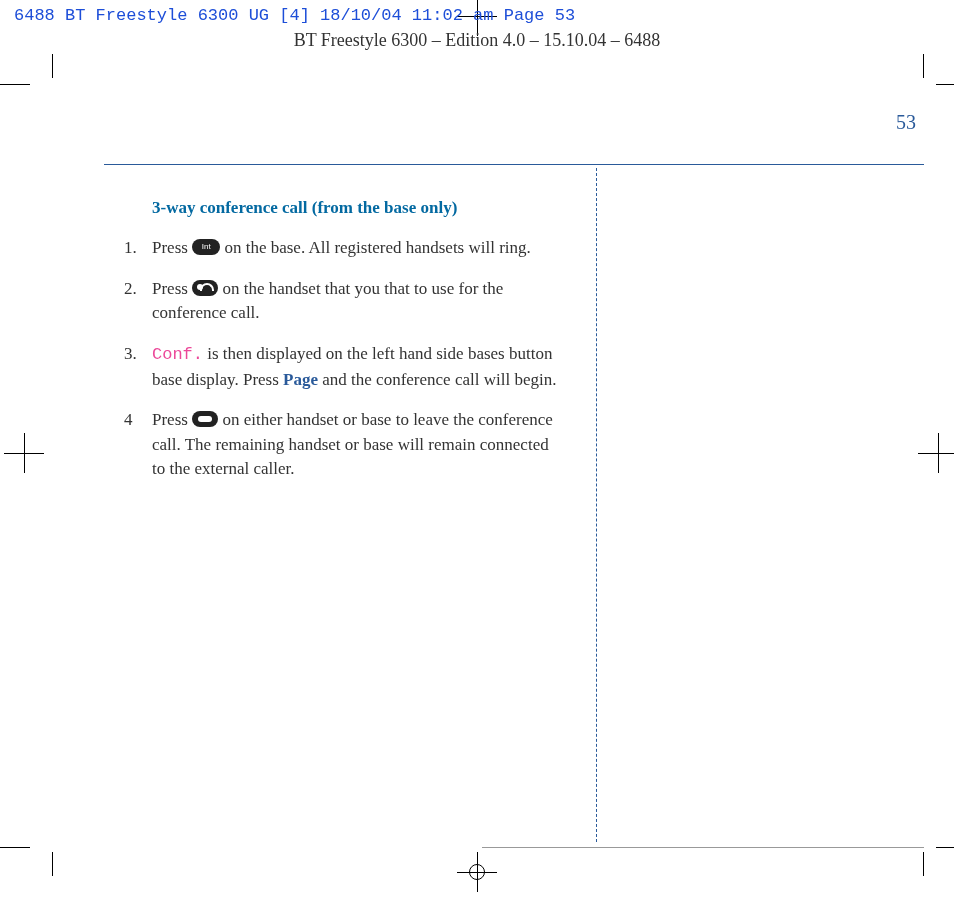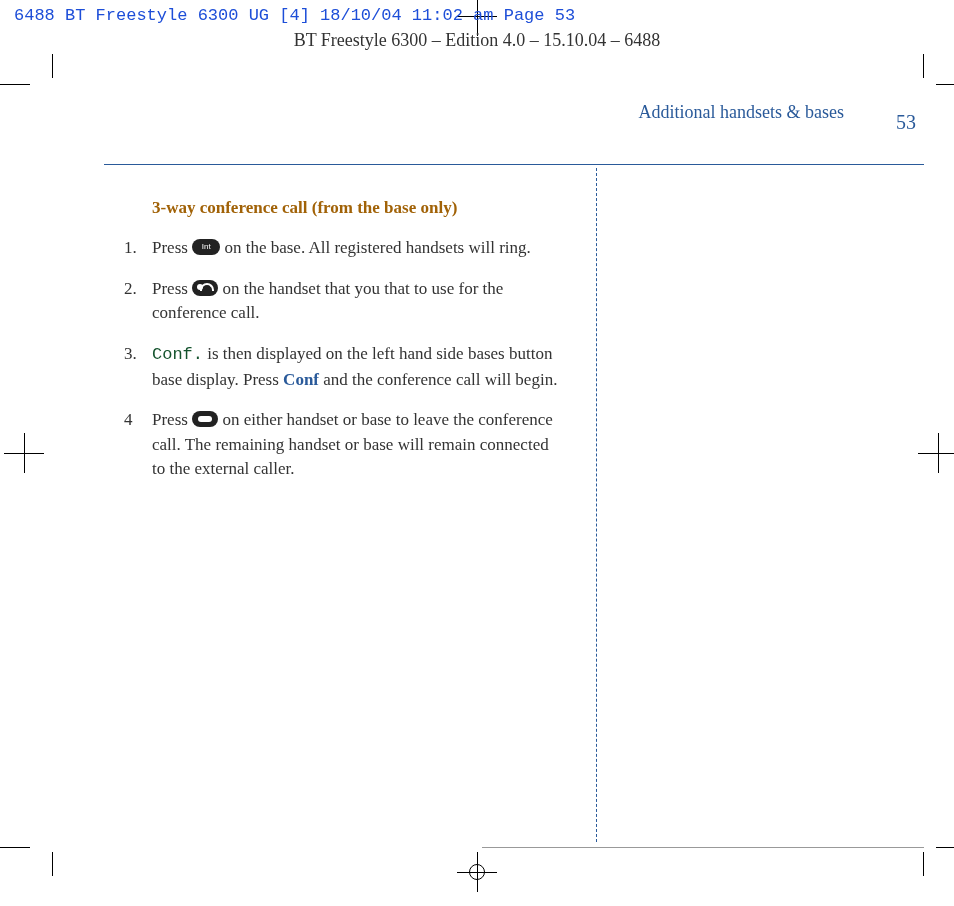--- a/index.html
+++ b/index.html
@@ -8,25 +8,25 @@
   .edition-line { position: absolute; top: 30px; left: 0; width: 100%; text-align: center; font-size: 18px; color: #333; font-family: Georgia, serif; }
   .page-frame { position: absolute; top: 84px; left: 52px; right: 30px; bottom: 58px; }
   .header-row { position: relative; height: 58px; }
   .header-section { position: absolute; right: 80px; top: 18px; color: #2a5a9a; font-size: 18px; }
   .header-page { position: absolute; right: 8px; top: 8px; color: #2a5a9a; font-size: 20px; margin-top: 19px; }
   .hr-top { position: absolute; top: 80px; left: 52px; right: 0; height: 0; border-top: 1.5px solid #2a5a9a; }
   .hr-bottom { position: absolute; bottom: 0; right: 0; left: 430px; height: 0; border-top: 1px solid #999; }
   .content-cols { position: absolute; top: 84px; left: 36px; right: 0; bottom: 6px; }
   .col-left { position: absolute; top: 0; left: 36px; width: 440px; padding-top: 30px; }
   .col-divider { position: absolute; top: 0; left: 508px; width: 0; height: 100%; border-left: 1px dashed #2a5a9a; }
-  .heading { font-weight: bold; color: #a16207; font-size: 17px; margin-left: 28px; margin-bottom: 18px; }
+  .heading { font-weight: bold; color: #0369a1; font-size: 17px; margin-left: 28px; margin-bottom: 18px; }
   .step { font-size: 17px; color: #333; line-height: 1.45; margin-bottom: 16px; display: flex; }
   .stepnum { width: 28px; flex-shrink: 0; }
   .steptext { flex: 1; }
-  .mono { font-family: 'Courier New', monospace; color: #14532d; }
+  .mono { font-family: 'Courier New', monospace; color: #ec4899; }
   .blue-bold { color: #2a5a9a; font-weight: bold; }
   .icon-pill { display: inline-block; width: 28px; height: 16px; background: #222; border-radius: 8px; vertical-align: -2px; position: relative; }
   .icon-pill::after { content: "Int"; position: absolute; left: 50%; top: 50%; transform: translate(-50%, -52%); font-size: 8px; color: #fff; font-family: sans-serif; }
   .icon-int { display: inline-block; width: 26px; height: 16px; background: #222; border-radius: 8px; vertical-align: -2px; position: relative; }
   .icon-int::after { content: ""; position: absolute; left: 5px; top: 4px; width: 6px; height: 6px; border-radius: 50%; background: #fff; }
   .icon-int::before { content: ""; position: absolute; right: 4px; top: 3px; width: 10px; height: 6px; border: 2px solid #fff; border-bottom: none; border-radius: 10px 10px 0 0; }
   .icon-end { display: inline-block; width: 26px; height: 16px; background: #222; border-radius: 8px; vertical-align: -2px; position: relative; }
   .icon-end::after { content: ""; position: absolute; left: 6px; top: 5px; width: 14px; height: 6px; border-radius: 3px; background: #fff; }
 
   
@@ -72,21 +72,20 @@
 <div class="reg reg-right side">
     <div class="h"></div>
     <div class="v"></div>
   </div>
 
 <div class="crop-info">6488 BT Freestyle 6300 UG [4]  18/10/04  11:02 am  Page 53</div>
 <div class="edition-line">BT Freestyle 6300 – Edition 4.0 – 15.10.04 – 6488</div>
 
 <div class="page-frame">
   <div class="header-row">
-    <span class="header-section">Additional handsets &amp; bases</span>
     <span class="header-page">53</span>
   </div>
   <div class="hr-top"></div>
 
   <div class="content-cols">
     <div class="col-divider"></div>
     <div class="col-left">
       <div class="heading">3-way conference call (from the base only)</div>
 
       <div class="step">
@@ -99,21 +98,21 @@
       <div class="step">
         <div class="stepnum">2.</div>
         <div class="steptext">
           <span>Press </span><span class="icon-int"></span><span> on the handset that you that to use for the conference call.</span>
         </div>
       </div>
 
       <div class="step">
         <div class="stepnum">3.</div>
         <div class="steptext">
-          <span class="mono">Conf.</span><span> is then displayed on the left hand side bases button base display. Press </span><span class="blue-bold">Conf</span><span> and the conference call will begin.</span>
+          <span class="mono">Conf.</span><span> is then displayed on the left hand side bases button base display. Press </span><span class="blue-bold">Page</span><span> and the conference call will begin.</span>
         </div>
       </div>
 
       <div class="step">
         <div class="stepnum">4</div>
         <div class="steptext">
           <span>Press </span><span class="icon-end"></span><span> on either handset or base to leave the conference call. The remaining handset or base will remain connected to the external caller.</span>
         </div>
       </div>
 

